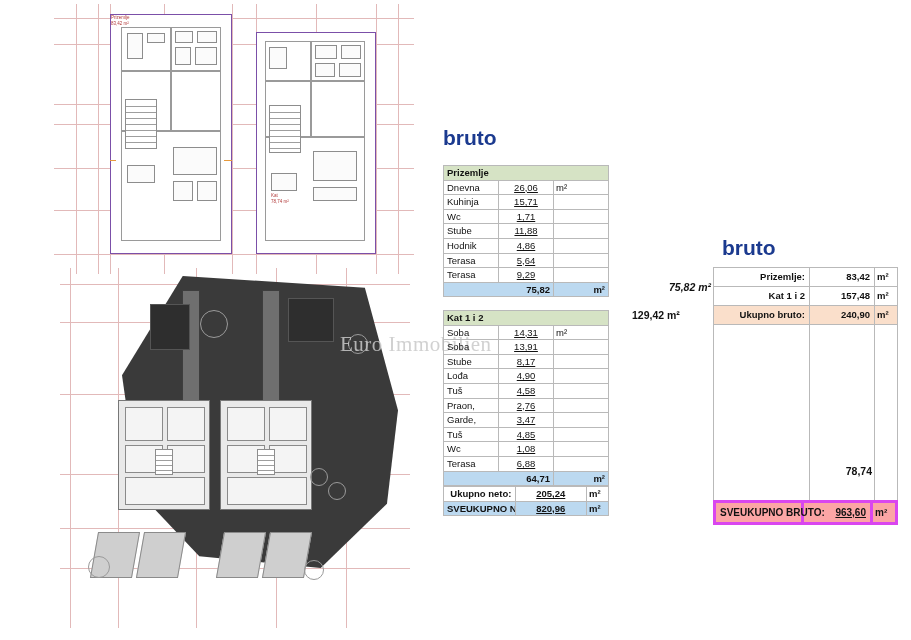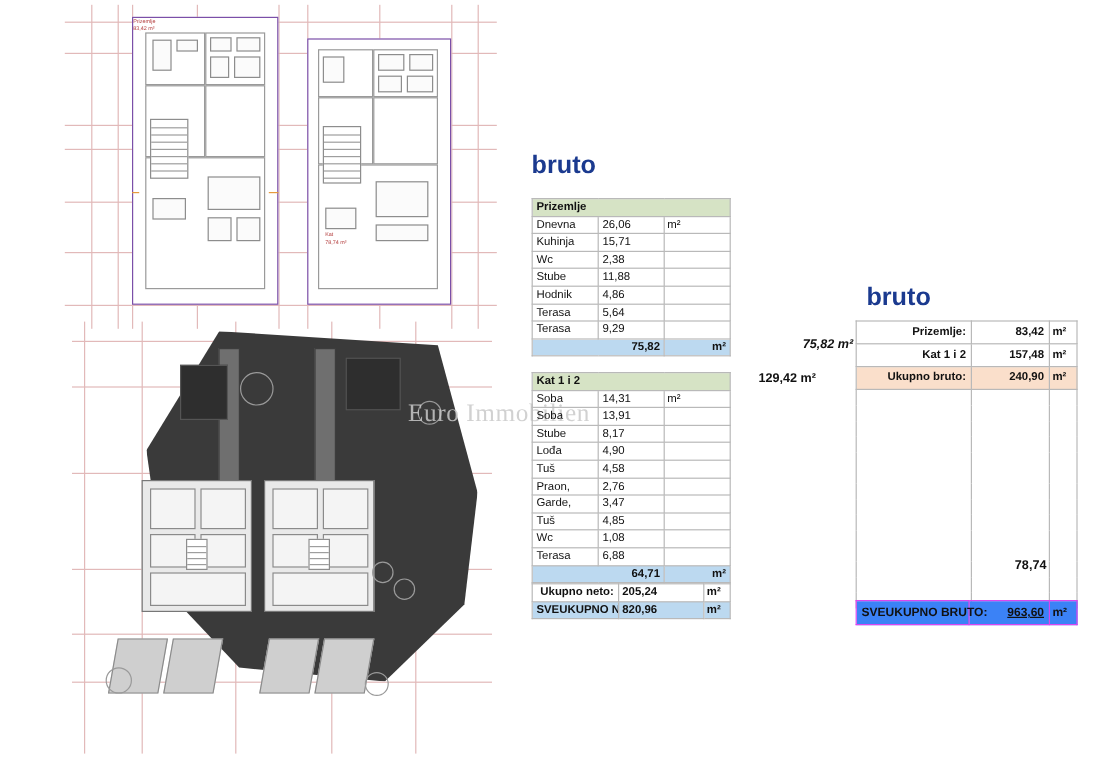--- a/index.html
+++ b/index.html
@@ -197,21 +197,21 @@
     height: 13.6px;
     line-height: 13.6px;
     border: 1px solid #b9b9b9;
     white-space: nowrap;
     overflow: hidden;
   }
   .hdr td {
     background: #d6e3c5;
     font-weight: bold;
   }
-  .num { text-align: left; }
+  .num { text-align: center; text-decoration: underline; }
   .unitcell { text-align: left; width: 16px; padding-left: 2px !important; }
   .sum td {
     background: #bcd9f0;
     font-weight: bold;
     text-align: right;
   }
   .neto-table-1 {
     position: absolute;
     left: 443px;
     top: 165px;
@@ -291,22 +291,22 @@
   .bruto-total {
     position: absolute;
     left: 713px;
     top: 500px;
     width: 185px;
     border-collapse: collapse;
     font-size: 10px;
     table-layout: fixed;
   }
   .bruto-total td {
-    background: #3b82f6;
-    border: 1px solid #d946ef;
+    background: #fca5a5;
+    border: 3px solid #d946ef;
     height: 19px;
     line-height: 19px;
     padding: 0 4px;
     font-weight: bold;
     color: #111;
     white-space: nowrap;
   }
   .bruto-total td.val { text-align: right; width: 58px; text-decoration: underline; }
   .bruto-total td.u { width: 16px; text-align: left; padding-left: 2px; }
   .sveukupno-neto td {
@@ -478,21 +478,21 @@
       <td class="num">26,06</td>
       <td class="unitcell">m²</td>
     </tr>
     <tr>
       <td>Kuhinja</td>
       <td class="num">15,71</td>
       <td class="unitcell"></td>
     </tr>
     <tr>
       <td>Wc</td>
-      <td class="num">2,38</td>
+      <td class="num">1,71</td>
       <td class="unitcell"></td>
     </tr>
     <tr>
       <td>Stube</td>
       <td class="num">11,88</td>
       <td class="unitcell"></td>
     </tr>
     <tr>
       <td>Hodnik</td>
       <td class="num">4,86</td>

